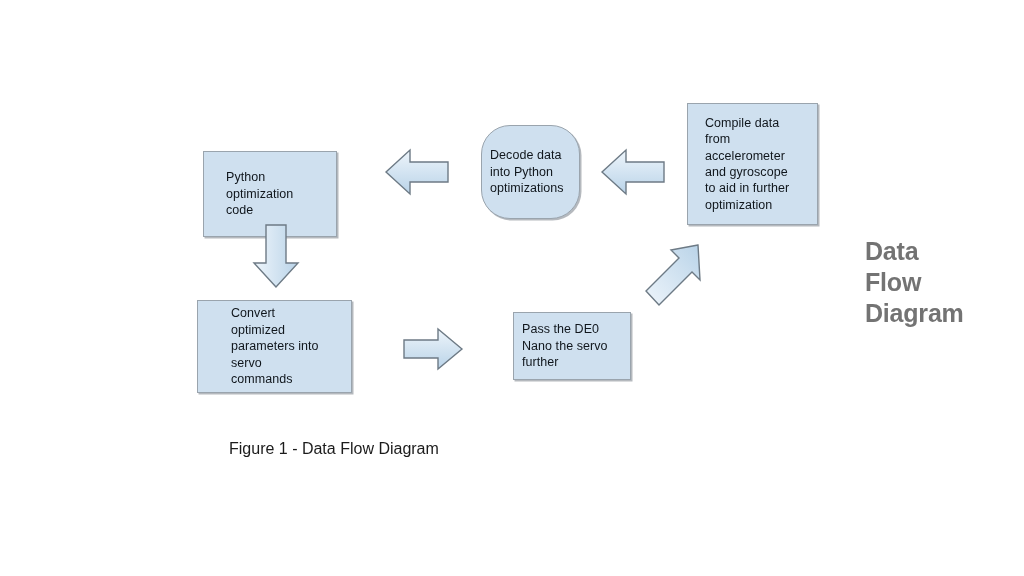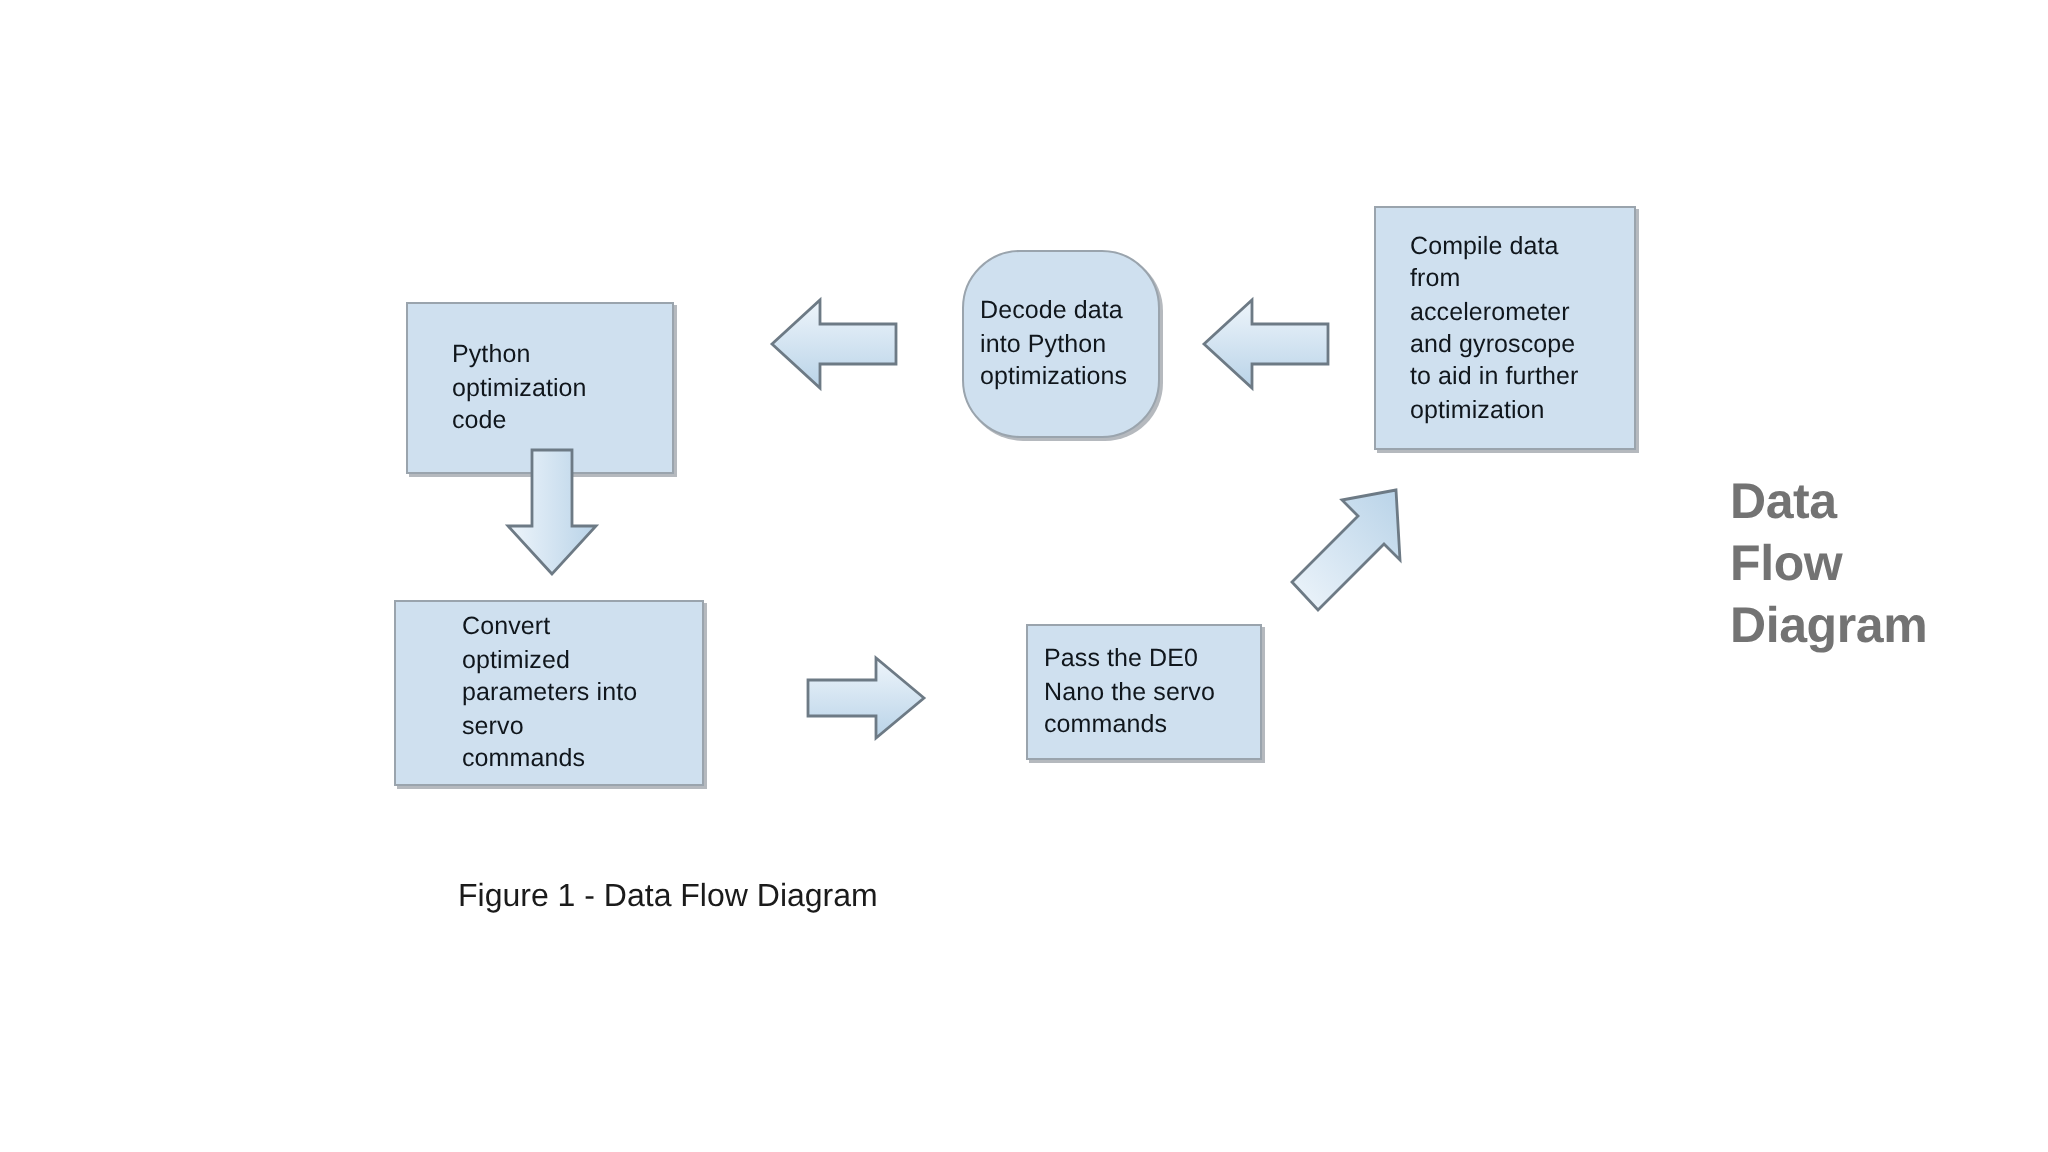--- a/index.html
+++ b/index.html
@@ -127,21 +127,21 @@
     <span class="node-text">Convert
 optimized
 parameters into
 servo
 commands</span>
   </div>
 
   <div class="node" id="node-pass">
     <span class="node-text">Pass the DE0
 Nano the servo
-commands</span>
+further</span>
   </div>
 
   <div class="arrow" id="arrow-decode-to-python">
     <svg viewBox="0 0 62 48" width="62" height="48" xmlns="http://www.w3.org/2000/svg">
       <defs>
         <linearGradient id="gradA" x1="0" y1="0" x2="0" y2="1">
           <stop offset="0%" stop-color="#eef5fb"></stop>
           <stop offset="100%" stop-color="#b9d3e8"></stop>
         </linearGradient>
       </defs>

